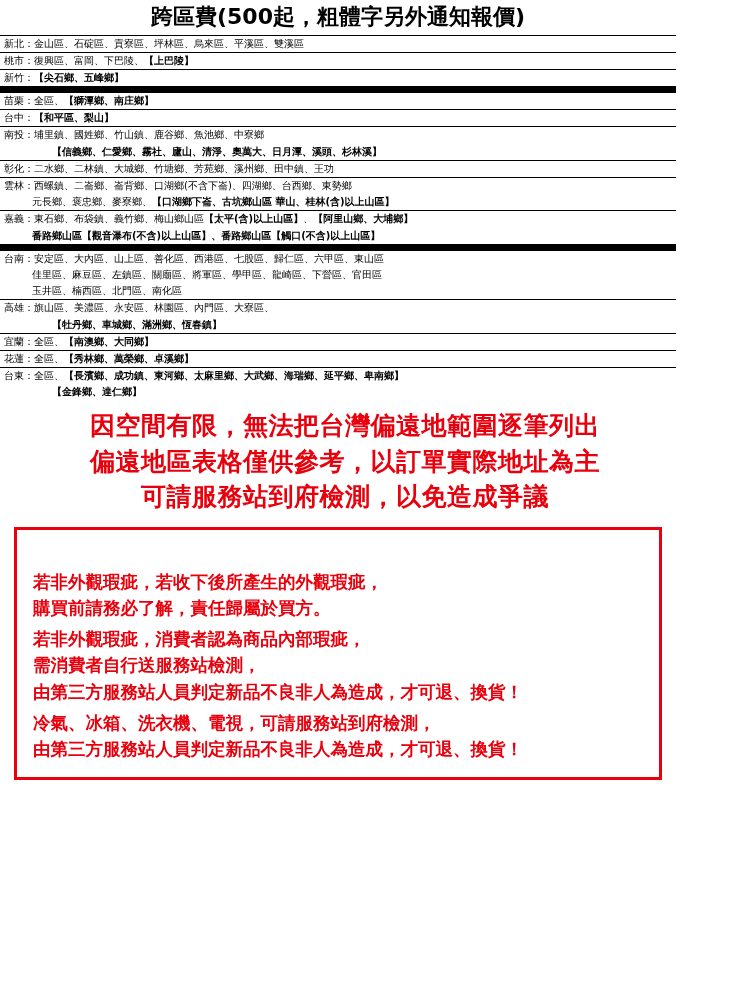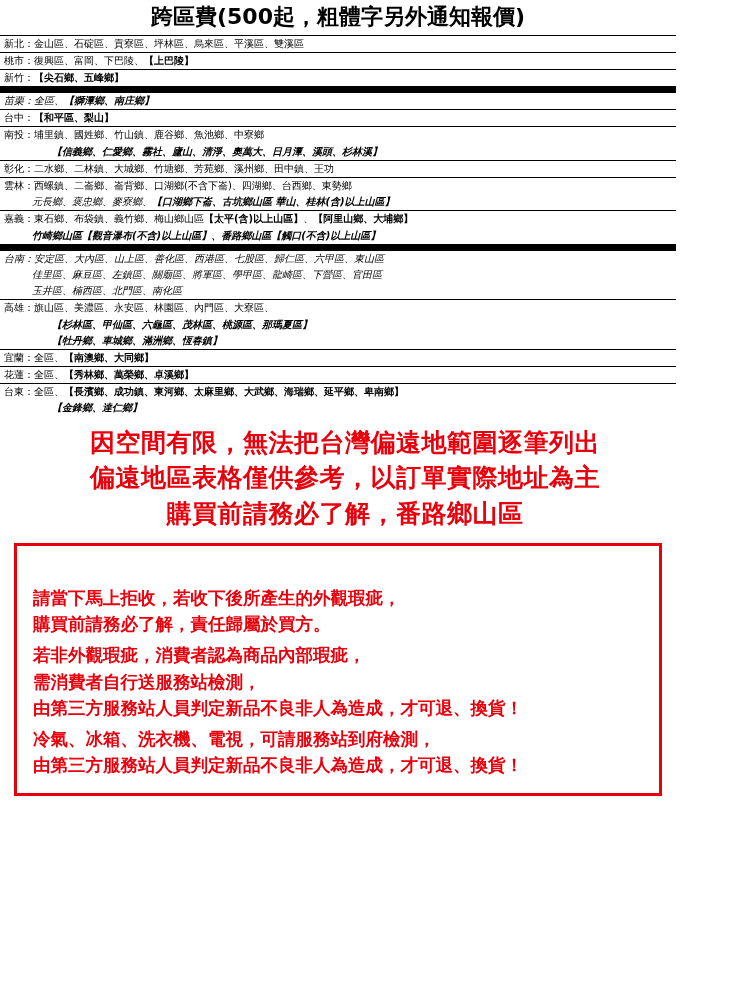--- a/index.html
+++ b/index.html
@@ -44,21 +44,20 @@
   .regions td.cell {
     font-size: 10px;
     line-height: 1.42;
     padding: 1px 2px 1px 4px;
     vertical-align: top;
     border-top: 1px solid #000000;
     white-space: nowrap;
   }
   .regions tr.noline td.cell {
     border-top: none;
-    font-style: italic;
   }
   .bold {
     font-weight: bold;
   }
   .indent {
     display: inline-block;
     width: 28px;
   }
   .warn {
     text-align: center;
@@ -130,39 +129,36 @@
         <tr>
           <td class="cell"><span>雲林：</span><span>西螺鎮、二崙鄉、崙背鄉、口湖鄉(不含下崙)、四湖鄉、台西鄉、東勢鄉</span></td>
         </tr>
         <tr class="noline">
           <td class="cell"><span class="indent"></span><span>元長鄉、褒忠鄉、麥寮鄉、</span><span class="bold">【口湖鄉下崙、古坑鄉山區 華山、桂林(含)以上山區】</span></td>
         </tr>
         <tr>
           <td class="cell"><span>嘉義：</span><span>東石鄉、布袋鎮、義竹鄉、梅山鄉山區</span><span class="bold">【太平(含)以上山區】</span><span>、</span><span class="bold">【阿里山鄉、大埔鄉】</span></td>
         </tr>
         <tr class="noline">
-          <td class="cell"><span class="indent"></span><span class="bold">竹崎鄉山區</span><span class="bold">【觀音瀑布(不含)以上山區】、番路鄉山區【觸口(不含)以上山區】</span></td>
+          <td class="cell"><span class="indent"></span><span class="bold">番路鄉山區</span><span class="bold">【觀音瀑布(不含)以上山區】、番路鄉山區【觸口(不含)以上山區】</span></td>
         </tr>
         <tr class="sep">
           <td></td>
         </tr>
         <tr class="noline">
           <td class="cell"><span>台南：</span><span>安定區、大內區、山上區、善化區、西港區、七股區、歸仁區、六甲區、東山區</span></td>
         </tr>
         <tr class="noline">
           <td class="cell"><span class="indent"></span><span>佳里區、麻豆區、左鎮區、關廟區、將軍區、學甲區、龍崎區、下營區、官田區</span></td>
         </tr>
         <tr class="noline">
           <td class="cell"><span class="indent"></span><span>玉井區、楠西區、北門區、南化區</span></td>
         </tr>
         <tr>
           <td class="cell"><span>高雄：</span><span>旗山區、美濃區、永安區、林園區、內門區、大寮區、</span></td>
-        </tr>
-        <tr class="noline">
-          <td class="cell"><span class="indent"></span><span>　　</span><span class="bold">【杉林區、甲仙區、六龜區、茂林區、桃源區、那瑪夏區】</span></td>
         </tr>
         <tr class="noline">
           <td class="cell"><span class="indent"></span><span>　　</span><span class="bold">【牡丹鄉、車城鄉、滿洲鄉、恆春鎮】</span></td>
         </tr>
         <tr>
           <td class="cell"><span>宜蘭：</span><span>全區、</span><span class="bold">【南澳鄉、大同鄉】</span></td>
         </tr>
         <tr>
           <td class="cell"><span>花蓮：</span><span>全區、</span><span class="bold">【秀林鄉、萬榮鄉、卓溪鄉】</span></td>
         </tr>
@@ -171,22 +167,22 @@
         </tr>
         <tr class="noline">
           <td class="cell"><span class="indent"></span><span>　　</span><span class="bold">【金鋒鄉、達仁鄉】</span></td>
         </tr>
       </tbody>
   </table>
 
   <div class="warn">
       <div>因空間有限，無法把台灣偏遠地範圍逐筆列出</div>
       <div>偏遠地區表格僅供參考，以訂單實際地址為主</div>
-      <div>購買前請務必了解，番路鄉山區</div>
+      <div>可請服務站到府檢測，以免造成爭議</div>
     </div>
 
   <div class="notice-box">
-      <p><br><span class="nowrap">請當下馬上拒收，若收下後所產生的外觀瑕疵，</span><br><span class="nowrap">購買前請務必了解，責任歸屬於買方。</span></p>
+      <p><br><span class="nowrap">若非外觀瑕疵，若收下後所產生的外觀瑕疵，</span><br><span class="nowrap">購買前請務必了解，責任歸屬於買方。</span></p>
       <p class="gap"><span class="nowrap">若非外觀瑕疵，消費者認為商品內部瑕疵，</span><br><span class="nowrap">需消費者自行送服務站檢測，</span><br><span class="nowrap">由第三方服務站人員判定新品不良非人為造成，才可退、換貨！</span></p>
       <p class="gap"><span class="nowrap">冷氣、冰箱、洗衣機、電視，可請服務站到府檢測，</span><br><span class="nowrap">由第三方服務站人員判定新品不良非人為造成，才可退、換貨！</span></p>
     </div>
 
 </div>
 
 </body></html>

